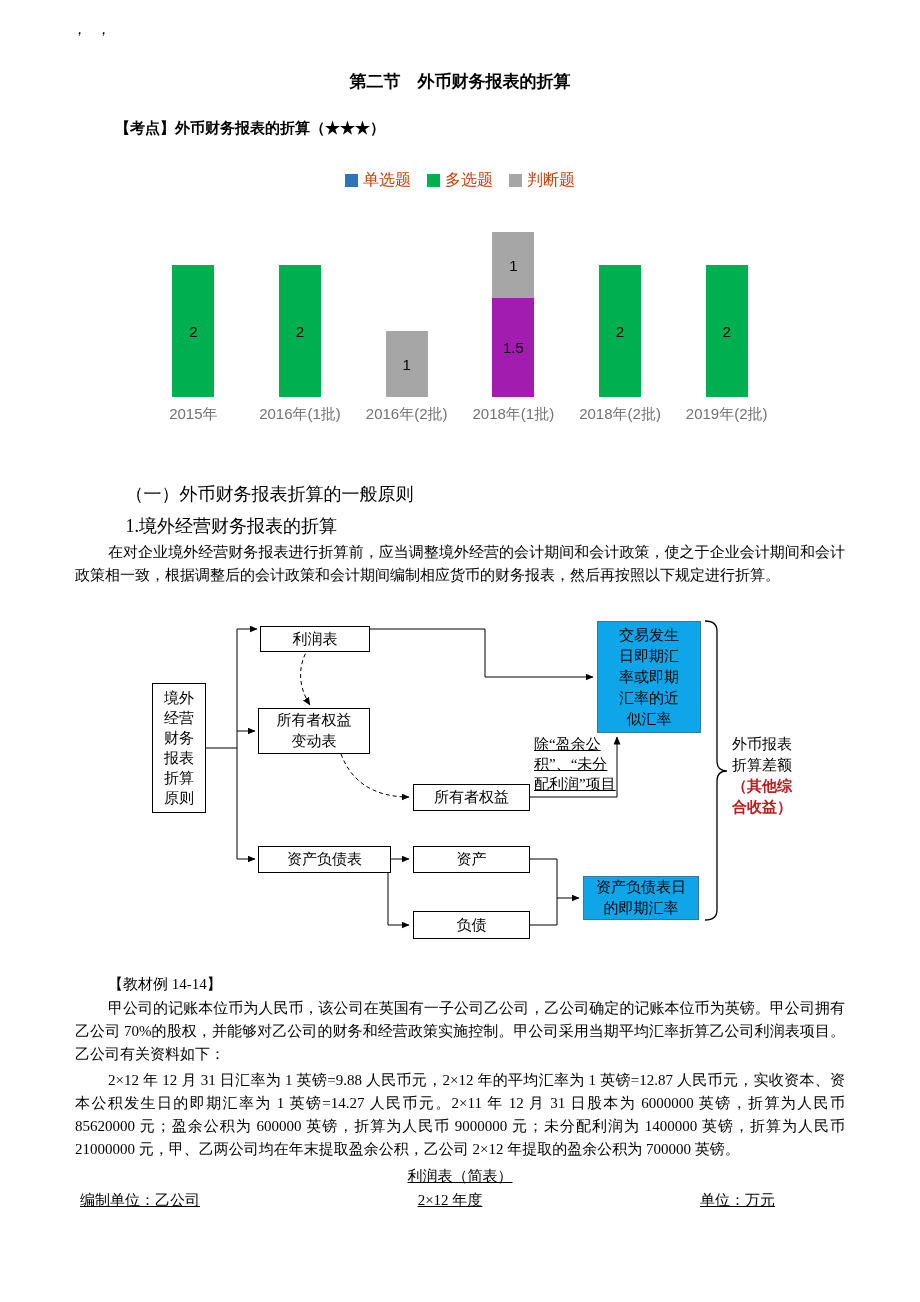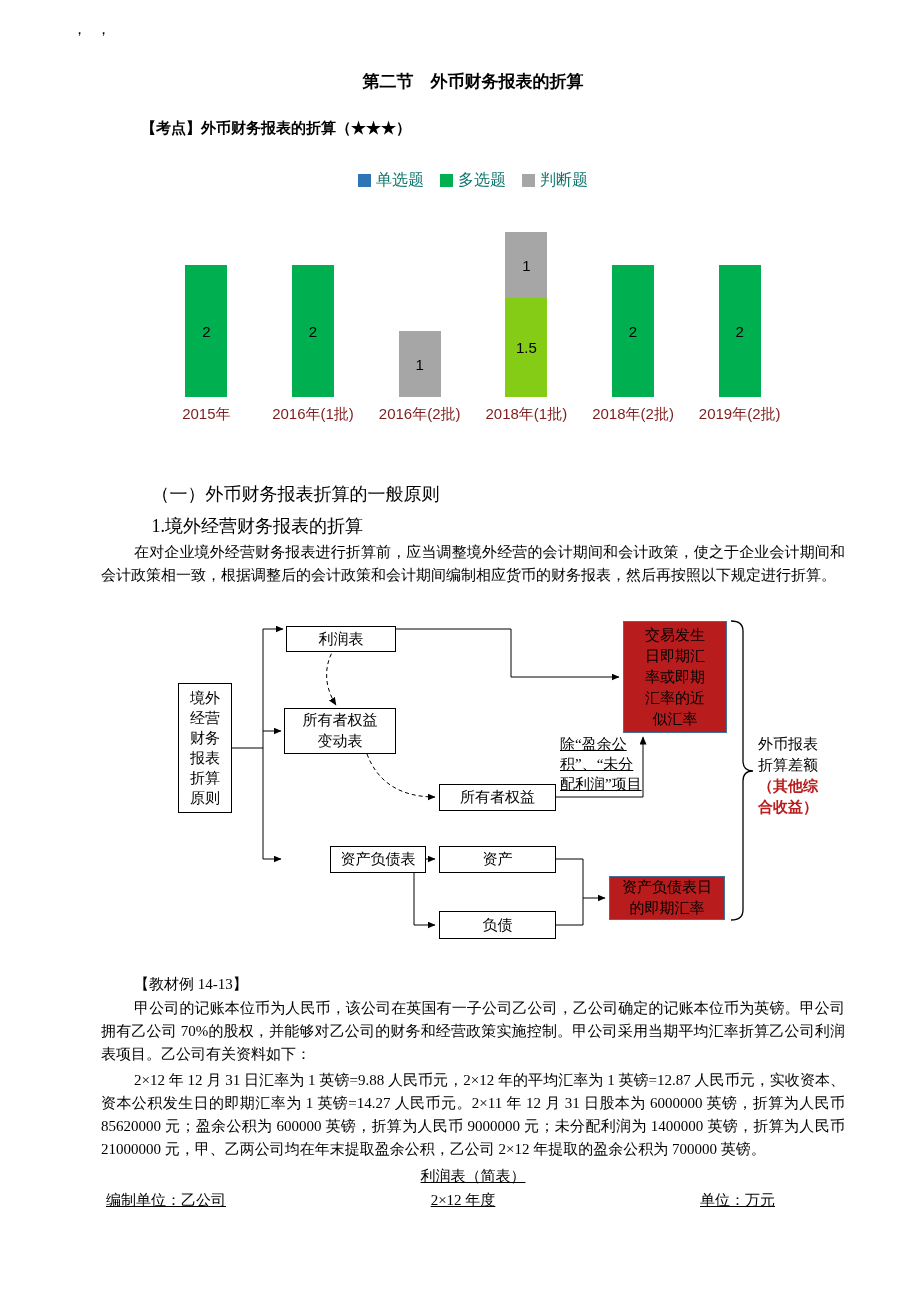--- a/index.html
+++ b/index.html
@@ -9,72 +9,72 @@
     background: #ffffff;
     color: #000;
     font-family: "Liberation Serif", "DejaVu Serif", serif;
     position: relative;
     overflow: hidden;
   }
   .corner-marks {
     position: absolute; top: 20px; left: 72px;
     font-size: 15px; letter-spacing: 9px; color: #000;
   }
-  .doc { padding: 70px 75px 0 101px; }
+  .doc { padding: 70px 75px 0 75px; }
   .title {
     text-align: center; font-weight: bold; font-size: 17px;
   }
   .exam-point {
     margin-top: 26px; padding-left: 40px;
     font-weight: bold; font-size: 15px;
   }
   
   .chart {
     width: 640px; margin: 32px auto 0 auto;
     font-family: "Liberation Sans", "DejaVu Sans", sans-serif;
   }
   .chart-legend {
     display: flex; justify-content: center; align-items: center; gap: 16px;
   }
-  .legend-item { display: flex; align-items: center; gap: 5px; font-size: 16px; color: #0f766e; }
+  .legend-item { display: flex; align-items: center; gap: 5px; font-size: 16px; color: #c2410c; }
   .legend-swatch { width: 13px; height: 13px; display: inline-block; }
   .chart-plot {
     display: flex; align-items: flex-end;
     height: 168px; margin-top: 38px;
   }
   .chart-column {
     flex: 1; display: flex; justify-content: center; align-items: flex-end; height: 100%;
   }
   .bar-stack { display: flex; flex-direction: column-reverse; width: 42px; }
   .bar-seg {
     display: flex; align-items: center; justify-content: center;
     font-size: 15px; color: #000;
   }
   .chart-xlabels { display: flex; margin-top: 8px; }
-  .chart-xlabel { flex: 1; text-align: center; font-size: 15px; color: #7f1d1d; }
+  .chart-xlabel { flex: 1; text-align: center; font-size: 15px; color: #737373; }
   
   .sec-h1 { margin-top: 58px; font-size: 18px; text-indent: 2.8em; }
   .sec-h2 { margin-top: 8px; font-size: 18px; text-indent: 2.8em; }
   .para {
     margin-top: 3px; font-size: 15px; line-height: 23px;
     text-align: justify; text-indent: 2.2em;
   }
   
   .diagram {
     position: relative; width: 680px; height: 352px;
     margin: 24px 0 0 70px; font-size: 15px;
   }
   .diagram svg { position: absolute; left: 0; top: 0; }
   .dbox {
     position: absolute; border: 1px solid #000; background: #fff;
     display: flex; align-items: center; justify-content: center;
     text-align: center; line-height: 21px;
   }
   .dbox.vwrap { word-break: break-all; }
-  .dbox.blue { background: #b91c1c; border-color: #41719C; }
+  .dbox.blue { background: #0ea5e9; border-color: #41719C; }
   .dnote {
     position: absolute; text-align: left; line-height: 20px;
     word-break: break-all; font-size: 15px; text-decoration: underline;
   }
   .diff-label {
     position: absolute; word-break: break-all; line-height: 21px; font-size: 15px;
   }
   .diff-label .red { color: #b91c1c; font-weight: bold; }
   
   .example-heading { margin-top: 12px; font-size: 15px; text-indent: 2.2em; }
@@ -121,21 +121,21 @@
             <div class="bar-seg" style="height: 132px; background: rgb(0, 176, 80);">2</div>
           </div>
         </div>
         <div class="chart-column">
           <div class="bar-stack">
             <div class="bar-seg" style="height: 66px; background: rgb(166, 166, 166);">1</div>
           </div>
         </div>
         <div class="chart-column">
           <div class="bar-stack">
-            <div class="bar-seg" style="height: 99px; background: #84cc16;">1.5</div>
+            <div class="bar-seg" style="height: 99px; background: #a21caf;">1.5</div>
             <div class="bar-seg" style="height: 66px; background: rgb(166, 166, 166);">1</div>
           </div>
         </div>
         <div class="chart-column">
           <div class="bar-stack">
             <div class="bar-seg" style="height: 132px; background: rgb(0, 176, 80);">2</div>
           </div>
         </div>
         <div class="chart-column">
           <div class="bar-stack">
@@ -191,38 +191,38 @@
         <path d="M560,10 Q572,10 572,20 L572,150 Q572,160 582,160 Q572,160 572,170 L572,299 Q572,309 560,309" stroke-width="1.3"></path>
       </g>
     </svg>
 
     <div class="dbox vwrap" style="left:7px; top:72px; width:54px; height:130px; padding:0 11px; line-height:20px;">境外经营财务报表折算原则</div>
 
     <div class="dbox" style="left:115px; top:15px; width:110px; height:26px;">利润表</div>
 
     <div class="dbox vwrap" style="left:113px; top:97px; width:112px; height:46px; padding:0 17px;">所有者权益变动表</div>
 
-    <div class="dbox" style="left:113px; top:235px; width:96px; height:27px;margin-left:46px;">资产负债表</div>
+    <div class="dbox" style="left:113px; top:235px; width:133px; height:27px;">资产负债表</div>
 
     <div class="dbox" style="left:268px; top:173px; width:117px; height:27px;">所有者权益</div>
 
     <div class="dbox" style="left:268px; top:235px; width:117px; height:27px;">资产</div>
 
     <div class="dbox" style="left:268px; top:300px; width:117px; height:28px;">负债</div>
 
     <div class="dbox blue vwrap" style="left:452px; top:10px; width:104px; height:112px; padding:0 17px;">交易发生日即期汇率或即期汇率的近似汇率</div>
 
     <div class="dnote" style="left:389px; top:123px; width:84px;">除“盈余公积”、“未分配利润”项目</div>
 
     <div class="dbox blue vwrap" style="left:438px; top:265px; width:116px; height:44px; padding:0 12px;">资产负债表日的即期汇率</div>
 
     <div class="diff-label" style="left:587px; top:123px; width:62px;"><span>外币报表折算差额</span><span class="red">（其他综合收益）</span></div>
   </div>
 
-  <div class="example-heading">【教材例 14-13】</div>
+  <div class="example-heading">【教材例 14-14】</div>
   <div class="para">甲公司的记账本位币为人民币，该公司在英国有一子公司乙公司，乙公司确定的记账本位币为英镑。甲公司拥有乙公司 70%的股权，并能够对乙公司的财务和经营政策实施控制。甲公司采用当期平均汇率折算乙公司利润表项目。乙公司有关资料如下：</div>
   <div class="para">2×12 年 12 月 31 日汇率为 1 英镑=9.88 人民币元，2×12 年的平均汇率为 1 英镑=12.87 人民币元，实收资本、资本公积发生日的即期汇率为 1 英镑=14.27 人民币元。2×11 年 12 月 31 日股本为 6000000 英镑，折算为人民币 85620000 元；盈余公积为 600000 英镑，折算为人民币 9000000 元；未分配利润为 1400000 英镑，折算为人民币 21000000 元，甲、乙两公司均在年末提取盈余公积，乙公司 2×12 年提取的盈余公积为 700000 英镑。</div>
 
   <div class="table-title">利润表（简表）</div>
   <div class="table-meta">
     <span>编制单位：乙公司</span>
     <span>2×12 年度</span>
     <span>单位：万元</span>
   </div>
 

